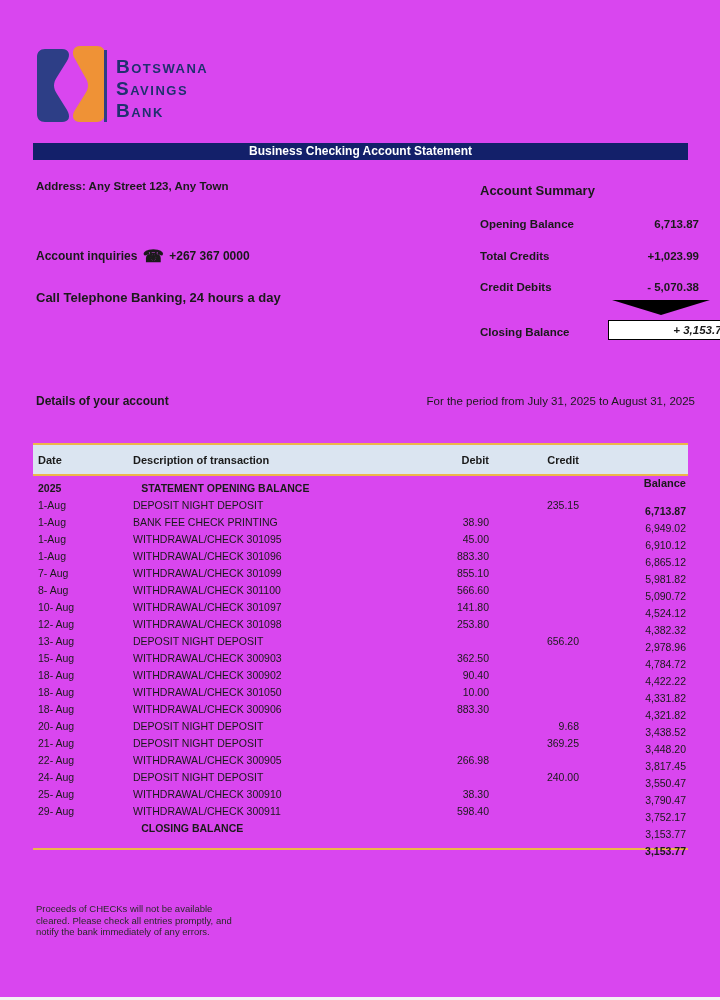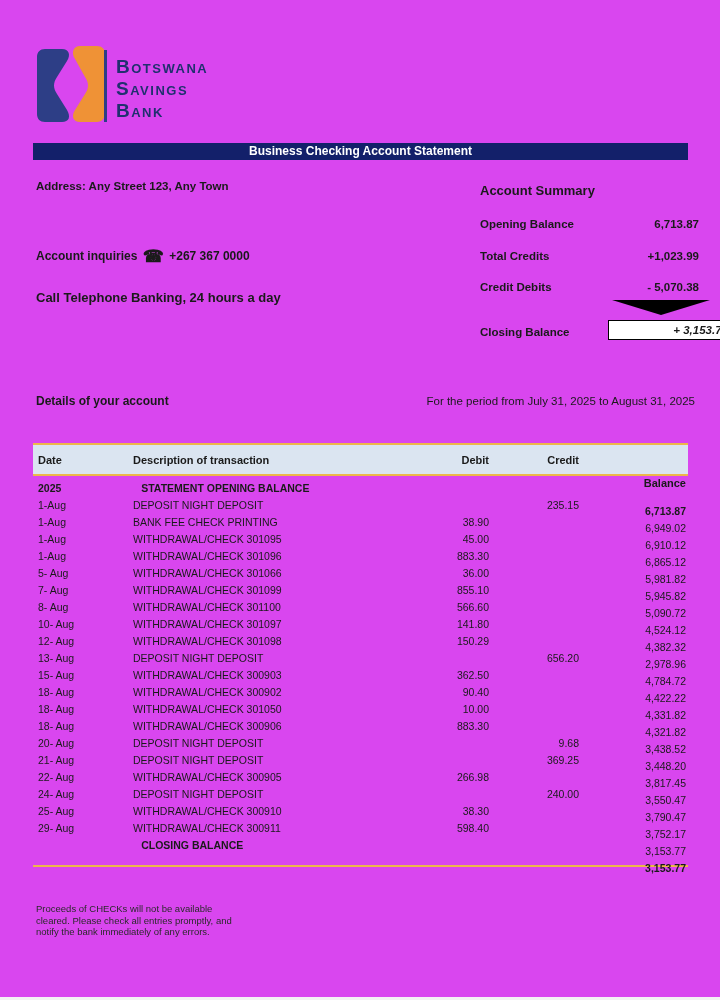--- a/index.html
+++ b/index.html
@@ -175,27 +175,20 @@
           <div class="tcell c-balance">6,865.12</div>
         </div>
         <div class="trow">
           <div class="tcell c-date">1-Aug</div>
           <div class="tcell c-description">WITHDRAWAL/CHECK 301096</div>
           <div class="tcell c-debit">883.30</div>
           <div class="tcell c-credit"></div>
           <div class="tcell c-balance">5,981.82</div>
         </div>
         <div class="trow">
-          <div class="tcell c-date">5- Aug</div>
-          <div class="tcell c-description">WITHDRAWAL/CHECK 301066</div>
-          <div class="tcell c-debit">36.00</div>
-          <div class="tcell c-credit"></div>
-          <div class="tcell c-balance">5,945.82</div>
-        </div>
-        <div class="trow">
           <div class="tcell c-date">7- Aug</div>
           <div class="tcell c-description">WITHDRAWAL/CHECK 301099</div>
           <div class="tcell c-debit">855.10</div>
           <div class="tcell c-credit"></div>
           <div class="tcell c-balance">5,090.72</div>
         </div>
         <div class="trow">
           <div class="tcell c-date">8- Aug</div>
           <div class="tcell c-description">WITHDRAWAL/CHECK 301100</div>
           <div class="tcell c-debit">566.60</div>
@@ -205,21 +198,21 @@
         <div class="trow">
           <div class="tcell c-date">10- Aug</div>
           <div class="tcell c-description">WITHDRAWAL/CHECK 301097</div>
           <div class="tcell c-debit">141.80</div>
           <div class="tcell c-credit"></div>
           <div class="tcell c-balance">4,382.32</div>
         </div>
         <div class="trow">
           <div class="tcell c-date">12- Aug</div>
           <div class="tcell c-description">WITHDRAWAL/CHECK 301098</div>
-          <div class="tcell c-debit">150.29</div>
+          <div class="tcell c-debit">253.80</div>
           <div class="tcell c-credit"></div>
           <div class="tcell c-balance">2,978.96</div>
         </div>
         <div class="trow">
           <div class="tcell c-date">13- Aug</div>
           <div class="tcell c-description">DEPOSIT NIGHT DEPOSIT</div>
           <div class="tcell c-debit"></div>
           <div class="tcell c-credit">656.20</div>
           <div class="tcell c-balance">4,784.72</div>
         </div>

